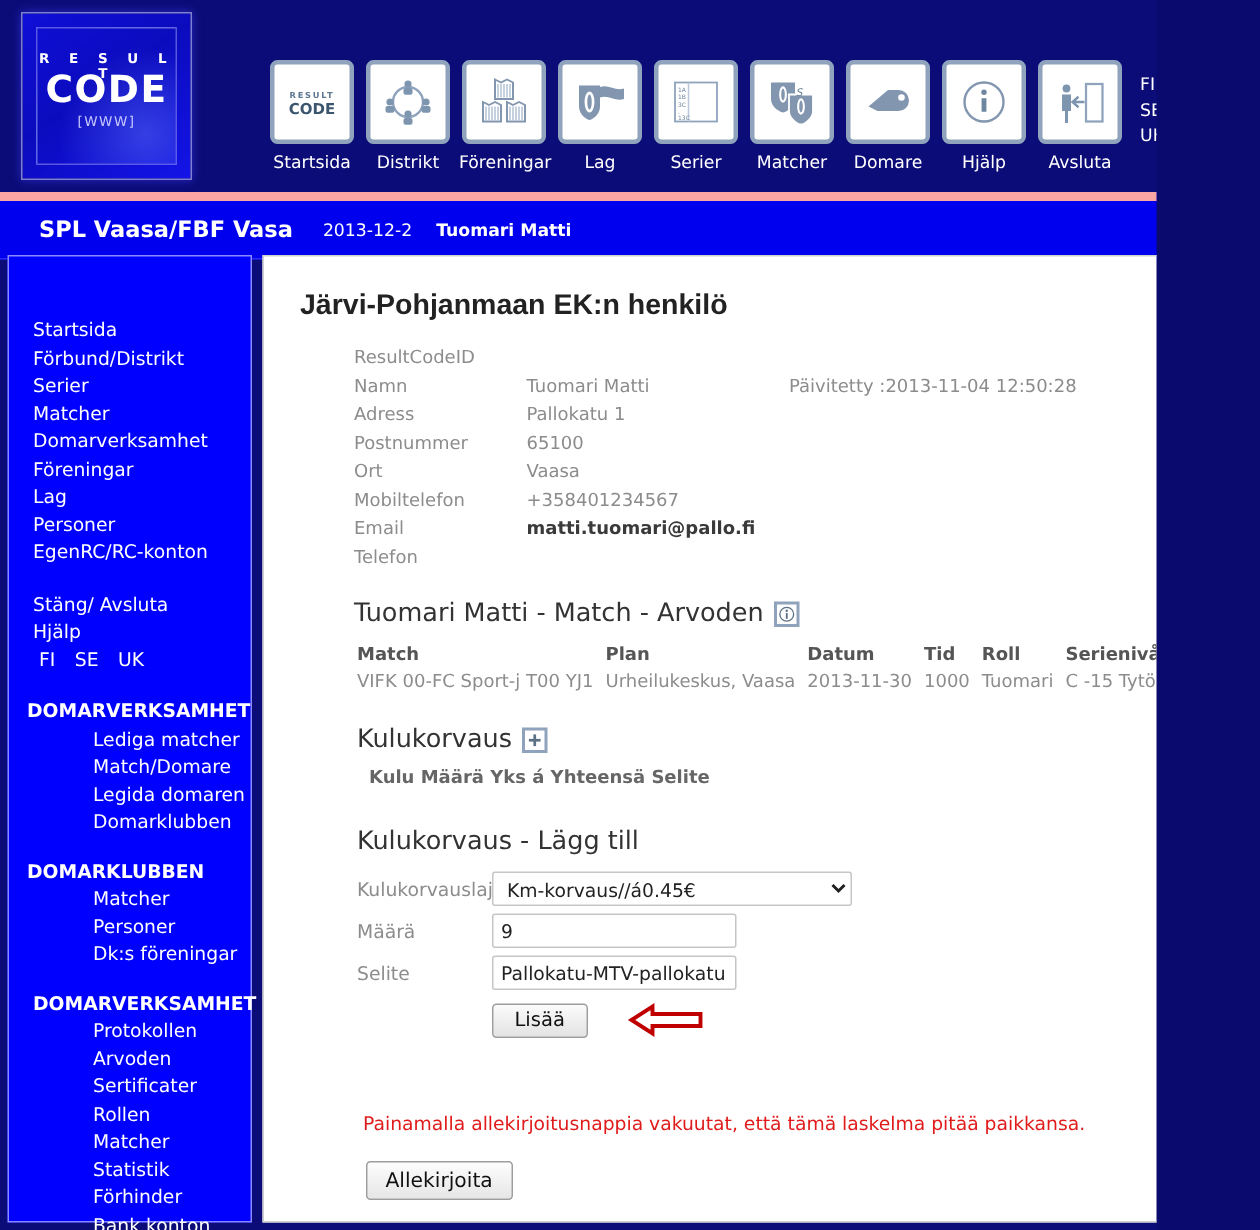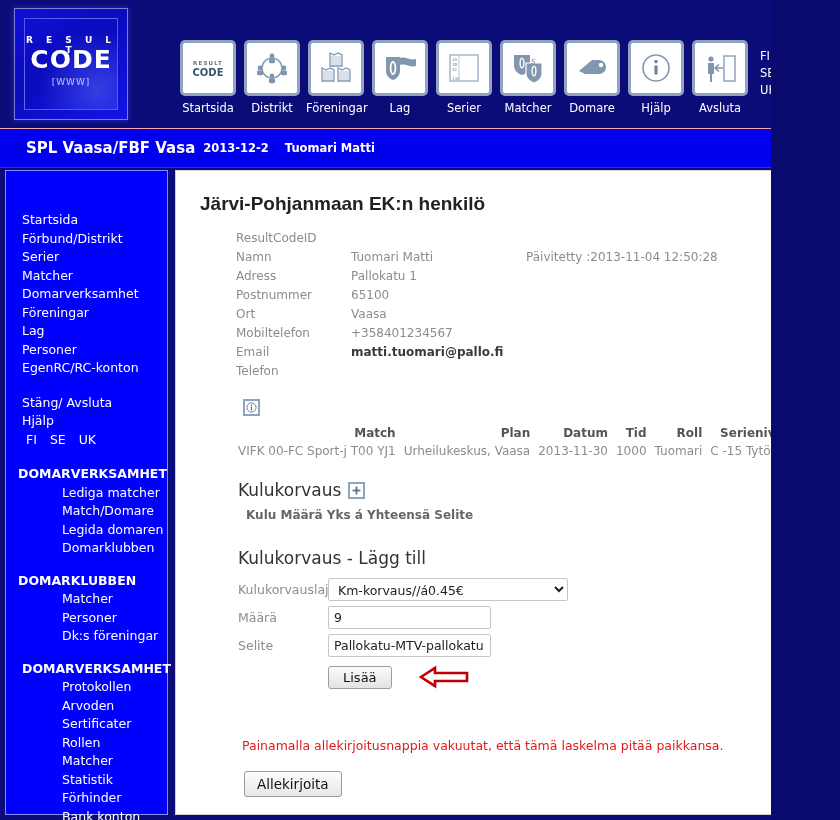--- a/index.html
+++ b/index.html
@@ -76,31 +76,31 @@
     color: #ffffff; font-size: 11.5px; line-height: 17px;
     text-align: left;
   }
   .langs div { cursor: pointer; }
 
   
   .headbar {
     position: absolute; left: 0; top: 128px;
     width: 840px; height: 38px;
     background: #0000ee;
-    border-top: 1px solid #fca5a5;
+    border-top: 6px solid #fca5a5;
     border-bottom: 1px solid #2a2aff;
     display: flex; align-items: center;
   }
   .hb-title {
     margin-left: 26px; color: #ffffff;
     font-size: 15px; font-weight: bold;
   }
   .hb-date {
-    margin-left: 8px; color: #ffffff;
-    font-size: 11.5px; font-weight: bold;
+    margin-left: 20px; color: #ffffff;
+    font-size: 11.5px; font-weight: normal;
   }
   .hb-user {
     margin-left: 16px; color: #ffffff;
     font-size: 11.5px; font-weight: bold;
   }
 
   
   .sidebar {
     position: absolute; left: 5px; top: 170px;
     width: 163px; height: 645px;
@@ -172,21 +172,21 @@
     border: 2px solid #8fa3bd; background: #fff;
     box-sizing: border-box; cursor: pointer;
   }
 
   .mtable {
     margin: 8px 0 0 62px;
     font-size: 12px;
     border-collapse: collapse;
   }
   .mtable th {
-    text-align: right; font-weight: bold; color: #555;
+    text-align: left; font-weight: bold; color: #555;
     padding: 2px 8px 2px 0; white-space: nowrap;
   }
   .mtable td {
     text-align: left; color: #8c8c8c;
     padding: 2px 8px 2px 0; white-space: nowrap;
   }
 
   
   .kk-title {
     margin: 20px 0 0 62px;
@@ -495,20 +495,21 @@
         <div class="p-label">Email</div>
         <div class="p-value strong">matti.tuomari@pallo.fi</div>
       </div>
       <div class="person-row">
         <div class="p-label">Telefon</div>
         <div class="p-value"></div>
       </div>
     </div>
 
     <div class="sec-title">
+      <span>Tuomari Matti - Match - Arvoden</span>
       <span class="icon-sq">
         <svg width="11" height="11" viewBox="0 0 11 11">
           <circle cx="5.5" cy="5.5" r="4.6" fill="none" stroke="#5d7186" stroke-width="0.9"></circle>
           <circle cx="5.5" cy="3.2" r="0.8" fill="#5d7186"></circle>
           <rect x="4.9" y="4.6" width="1.2" height="4" fill="#5d7186"></rect>
         </svg>
       </span>
     </div>
 
     <table class="mtable">

